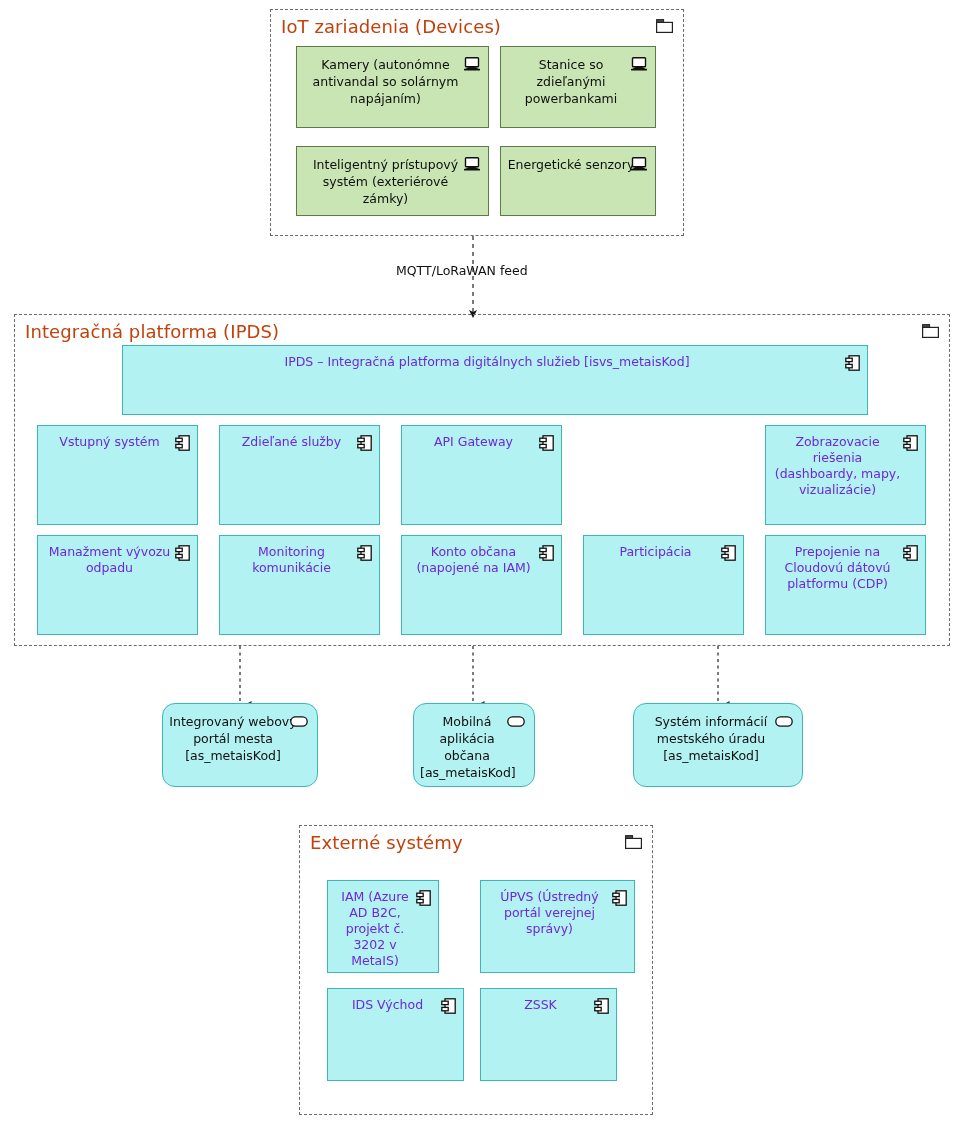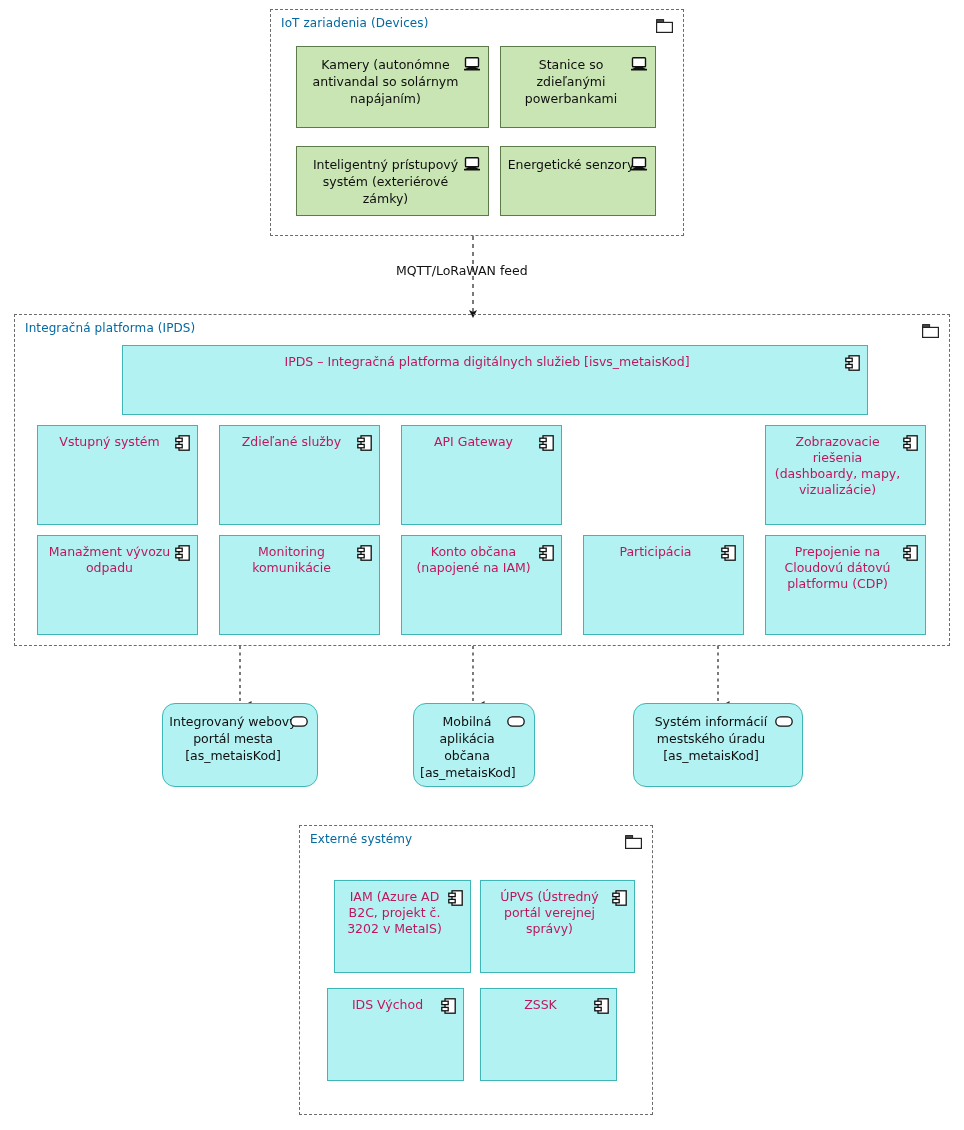--- a/index.html
+++ b/index.html
@@ -26,22 +26,22 @@
   .group {
     position: absolute;
     border: 1px dashed #6b6b6b;
     background: transparent;
     box-sizing: border-box;
   }
   .group-title {
     position: absolute;
     left: 10px;
     top: 6px;
-    font-size: 12px;
-    color: #0369a1;
+    font-size: 18px;
+    color: #c2410c;
     white-space: nowrap;
     letter-spacing: 0.1px;
   }
   .folder-icon {
     position: absolute;
     right: 10px;
     top: 9px;
     width: 17px;
     height: 14px;
   }
@@ -80,21 +80,21 @@
     box-sizing: border-box;
   }
   .comp .lbl {
     position: absolute;
     left: 5px;
     right: 5px;
     top: 8px;
     text-align: center;
     font-size: 12.5px;
     line-height: 16px;
-    color: #be185d;
+    color: #6d28d9;
     padding-right: 16px;
   }
   .comp-icon {
     position: absolute;
     right: 7px;
     top: 9px;
     width: 15px;
     height: 16px;
   }
 
@@ -329,21 +329,21 @@
   </div>
 
   <div class="group" style="left:299px; top:825px; width:354px; height:290px;">
     <div class="group-title">Externé systémy</div>
     <svg class="folder-icon" viewBox="0 0 17 14" xmlns="http://www.w3.org/2000/svg">
       <rect x="0.6" y="0.6" width="7" height="3" fill="#4a4a4a" stroke="#222" stroke-width="1"></rect>
       <rect x="0.6" y="3.4" width="15.8" height="10" fill="#ffffff" stroke="#222" stroke-width="1.2"></rect>
     </svg>
   </div>
 
-  <div class="comp" style="left:334px; top:880px; width:137px; height:93px;">
+  <div class="comp" style="left:327px; top:880px; width:112px; height:93px;">
     <div class="lbl">IAM (Azure AD B2C, projekt č. 3202 v MetaIS)</div>
     <svg class="comp-icon" viewBox="0 0 15 16" xmlns="http://www.w3.org/2000/svg">
       <rect x="4" y="0.8" width="10.2" height="14.4" fill="#ffffff" stroke="#111" stroke-width="1.3"></rect>
       <rect x="0.8" y="3.2" width="6.4" height="3.4" fill="#ffffff" stroke="#111" stroke-width="1.3"></rect>
       <rect x="0.8" y="9.4" width="6.4" height="3.4" fill="#ffffff" stroke="#111" stroke-width="1.3"></rect>
     </svg>
   </div>
 
   <div class="comp" style="left:480px; top:880px; width:155px; height:93px;">
     <div class="lbl">ÚPVS (Ústredný portál verejnej správy)</div>

